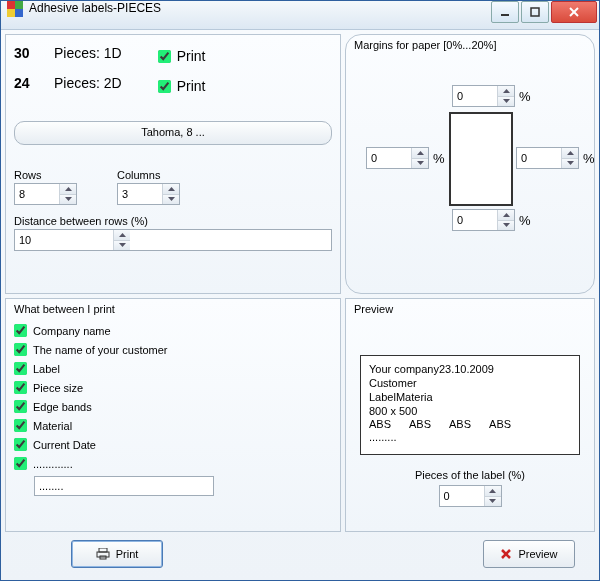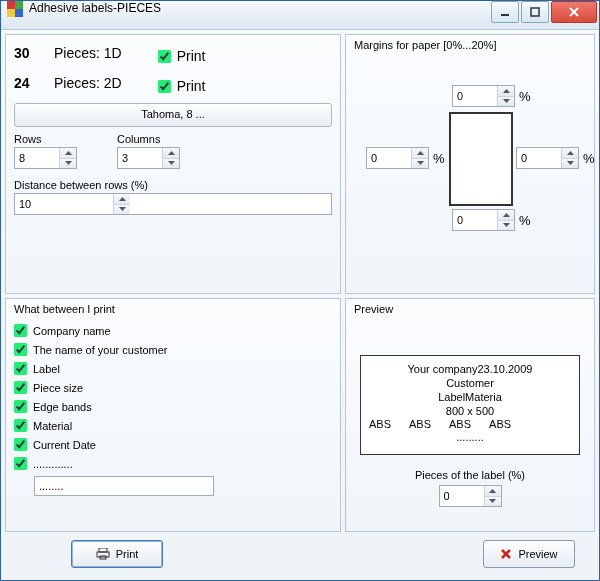--- a/index.html
+++ b/index.html
@@ -9,45 +9,45 @@
   .appicon span{width:8px;height:8px;}
   .titlebar .title{flex:1;font-size:12px;color:#000;}
   .winbtns{display:flex;height:20px;margin-right:2px;gap:2px;}
   .winbtn{width:26px;height:20px;border:1px solid #8aa;border-radius:2px;background:linear-gradient(#f6fbff,#d6e6f3);display:flex;align-items:center;justify-content:center;cursor:default;}
   .winbtn.close{width:44px;background:linear-gradient(#f07a6e,#d94b3c);border-color:#b33;color:#fff;}
   .winbtn svg{display:block;}
   .client{flex:1;background:linear-gradient(#f7fafd,#eef3f8);padding:4px;display:flex;flex-direction:column;gap:0;}
   .panel{border:1px solid #b9c6d3;background:linear-gradient(#fbfdff,#f0f5fa);padding:6px 8px;box-sizing:border-box;}
   .toprow{display:flex;gap:4px;height:260px;}
   .toprow .leftpanel{flex:1;display:flex;flex-direction:column;}
-  .toprow .rightpanel{width:250px;}
+  .toprow .rightpanel{width:250px;border-radius:16px;}
   .pieces-row{display:flex;align-items:flex-start;gap:12px;padding:4px 0;font-size:14px;}
   .pieces-row .count{font-weight:bold;width:28px;}
-  .fontbtn{height:22px;border:1px solid #acb8c4;border-radius:3px;background:linear-gradient(#fdfefe,#e7edf3);text-align:center;line-height:20px;margin:2px 0;cursor:default;}
+  .fontbtn{height:22px;border:1px solid #acb8c4;border-radius:10px;background:linear-gradient(#fdfefe,#e7edf3);text-align:center;line-height:20px;margin:20px 0;cursor:default;}
   .field-row{display:flex;gap:40px;margin-top:4px;}
   .field{display:flex;flex-direction:column;gap:2px;}
   .spinner{display:flex;align-items:stretch;height:20px;border:1px solid #a0acb8;background:#fff;}
   .spinner input{border:none;outline:none;width:36px;padding:0 4px;font-family:inherit;font-size:11px;background:transparent;}
   .spinner .spbtns{display:flex;flex-direction:column;border-left:1px solid #cbd3db;width:16px;}
   .spinner .spb{flex:1;display:flex;align-items:center;justify-content:center;background:linear-gradient(#f6f9fc,#e2e9f0);cursor:default;}
   .spinner .spb+.spb{border-top:1px solid #cbd3db;}
   .spinner .spb svg{display:block;}
   .spinner.wide input{width:90px;}
   .margins-grid{position:relative;height:200px;}
   .paper-rect{position:absolute;left:95px;top:55px;width:60px;height:90px;border:2px solid #333;background:#fff;}
   .margin-sp{position:absolute;display:flex;align-items:center;gap:4px;}
   .margin-sp .pct{font-size:13px;}
   .bottomrow{display:flex;gap:4px;flex:1;margin-top:4px;}
   .bottomrow .panel{flex:1;}
   .hdr{font-size:11px;margin:-2px 0 6px 0;}
   .chkrow{display:flex;align-items:center;gap:6px;padding:3px 0;}
   .chkrow input[type=checkbox]{margin:0;accent-color:#2e7;}
   .chkrow .txtin{border:1px solid #a0acb8;height:18px;width:170px;padding:0 4px;font-family:inherit;font-size:11px;}
   .preview-box{border:1px solid #333;background:#fff;margin:40px 6px 0 6px;padding:6px 8px;height:100px;box-sizing:border-box;}
-  .preview-box .line{display:flex;justify-content:center;font-size:11px;line-height:14px;}
+  .preview-box .line{display:flex;justify-content:flex-start;font-size:11px;line-height:14px;}
   .preview-box .absrow{display:flex;gap:18px;}
   .margins-label-row{text-align:center;margin-top:14px;}
   .margins-label-row .spinwrap{display:inline-flex;margin-top:4px;}
   .dlgbtns{display:flex;padding:8px;gap:8px;}
   .dlgbtns .spacer{flex:1;}
   .dlgbtn{width:90px;height:26px;border:1px solid #8899aa;border-radius:3px;background:linear-gradient(#fdfefe,#e6ecf2);display:flex;align-items:center;justify-content:center;gap:6px;cursor:default;}
   .dlgbtn.primary{border:1px solid #4a7ab5;box-shadow:0 0 0 1px #8fb6e2 inset;}
   .dlgbtn svg{display:block;}
 </style>
 </head>

